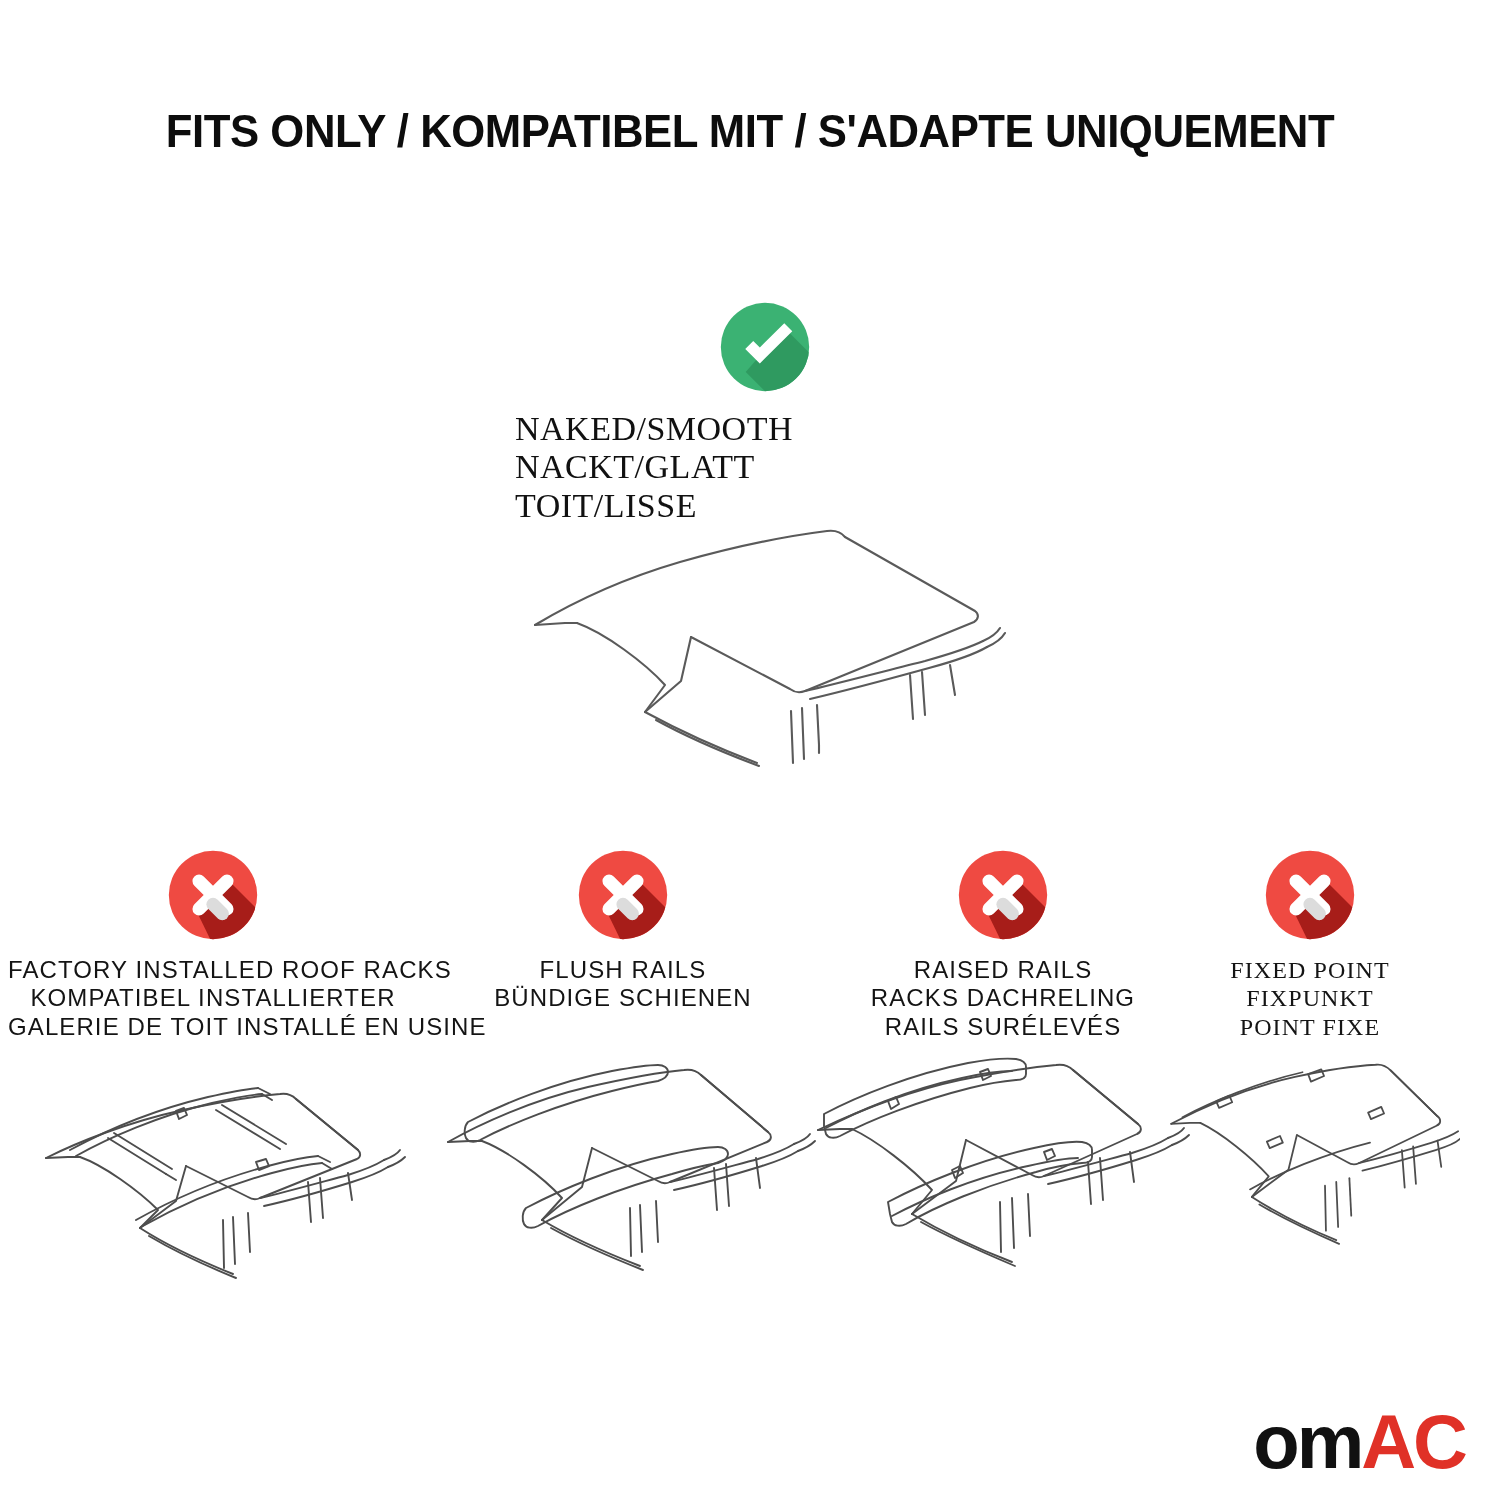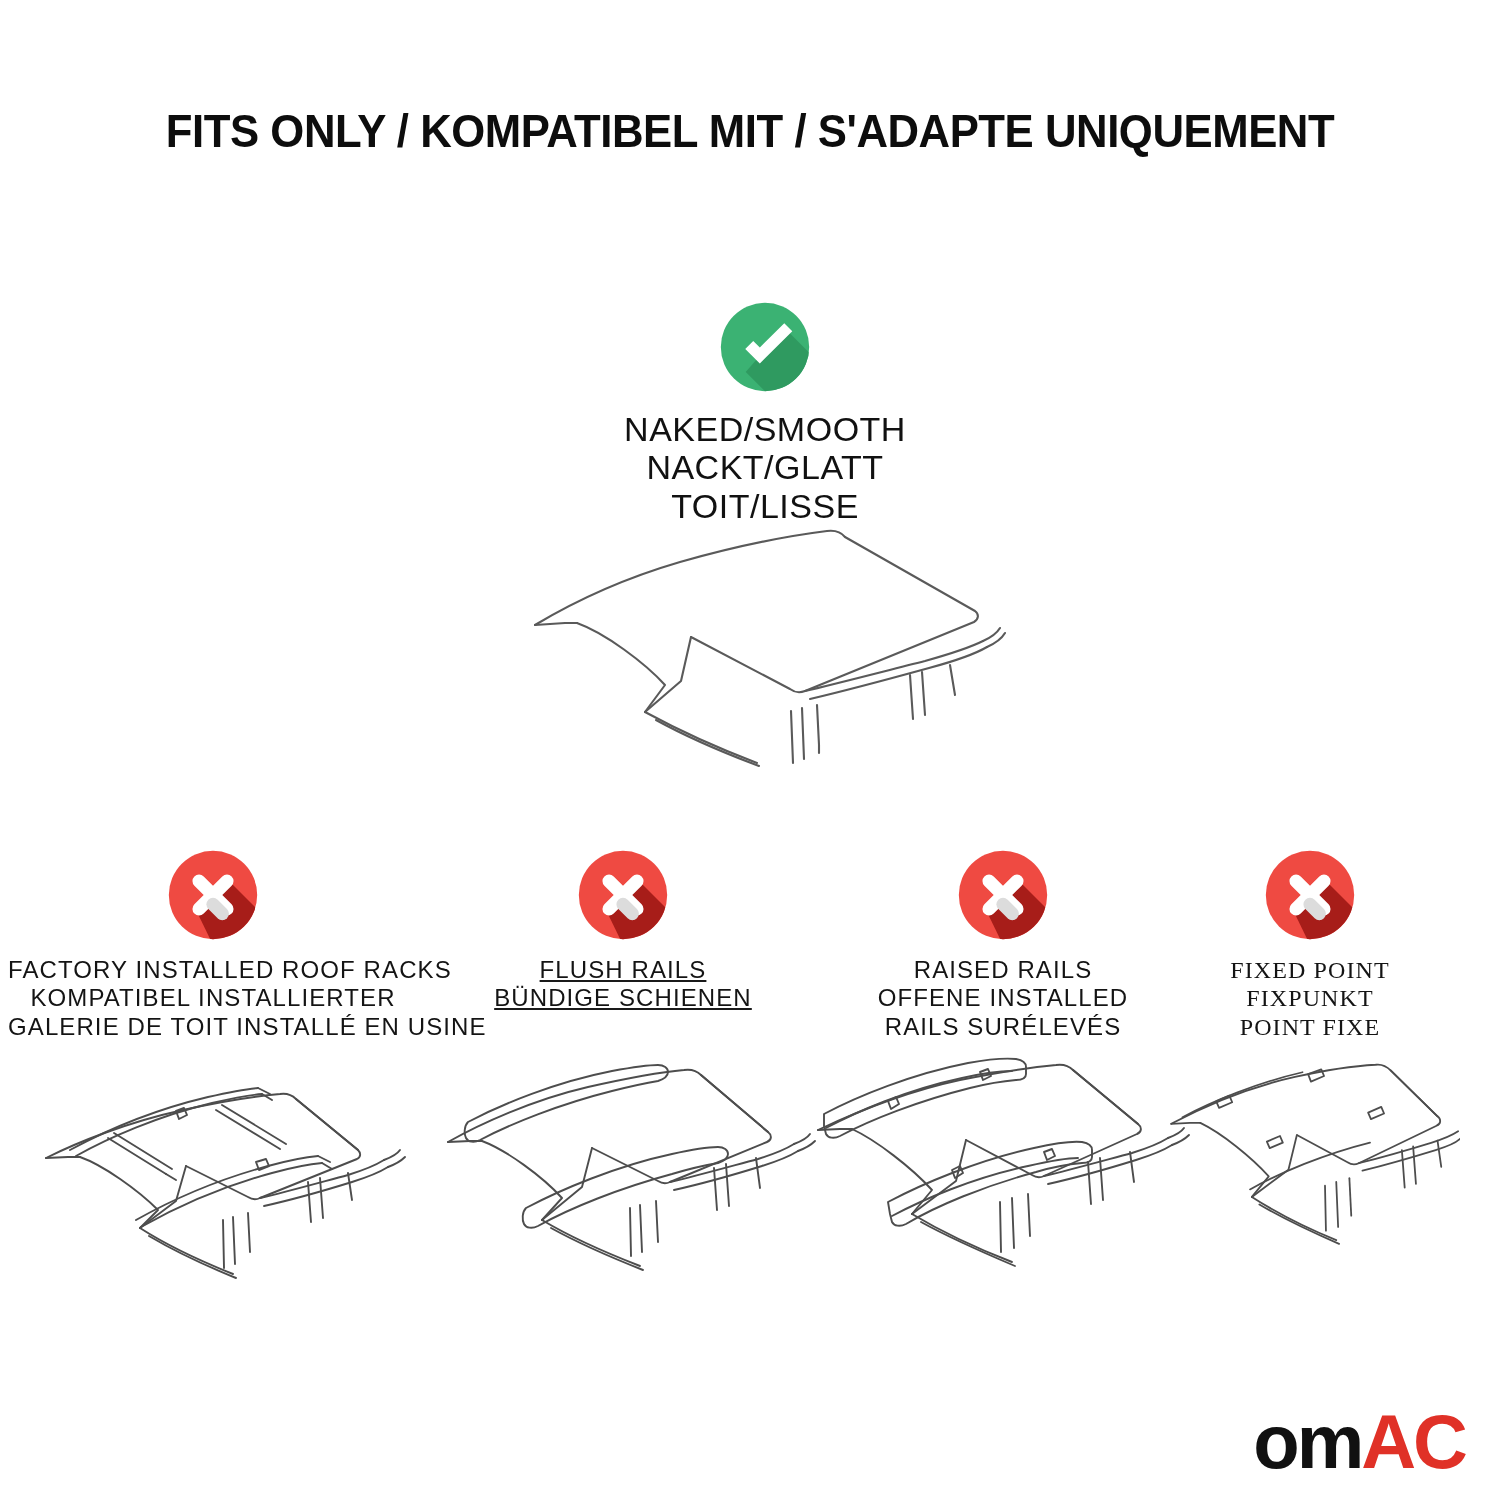--- a/index.html
+++ b/index.html
@@ -30,21 +30,22 @@
     transform: scaleX(0.93);
     white-space: nowrap;
   }
 
   
   .good-block {
     position: absolute;
     left: 515px;
     top: 300px;
     width: 500px;
-    text-align: center;
+    text-align: left;
+    font-family: Liberation Serif, serif;
   }
   .badge {
     display: block;
     margin: 0 auto;
     width: 94px;
     height: 94px;
   }
   .good-labels {
     margin-top: 16px;
     font-size: 34px;
@@ -90,21 +91,21 @@
   .bad-art {
     position: absolute;
     top: 215px;
     left: 0;
     width: 100%;
     height: 250px;
   }
 
   
   .col-1 { left: 8px;    width: 410px; }
-  .col-2 { left: 420px;  width: 406px; text-decoration: underline; }
+  .col-2 { left: 420px;  width: 406px; }
   .col-3 { left: 800px;  width: 406px; }
   .col-4 { left: 1160px; width: 300px; font-family: Liberation Serif, serif; }
 
   .col-1 .bad-art { top: 222px; }
   .col-2 .bad-art { top: 208px; }
   .col-3 .bad-art { top: 208px; }
   .col-4 .bad-art { top: 208px; }
 
   
   .logo {
@@ -337,21 +338,21 @@
       <g clip-path="url(#rclip3)">
         <g transform="rotate(45 50 50)">
           <rect x="43" y="22" width="14" height="56" rx="7" fill="#ffffff"></rect>
           <rect x="22" y="43" width="56" height="14" rx="7" fill="#ffffff"></rect>
           <rect x="50" y="50" width="28" height="14" rx="7" fill="#dcdcdc"></rect>
         </g>
       </g>
     </svg>
     <div class="bad-labels">
       <div>RAISED RAILS</div>
-      <div>OFFENE INSTALLED</div>
+      <div>RACKS DACHRELING</div>
       <div>RAILS SURÉLEVÉS</div>
     </div>
 
     <svg class="bad-art" viewBox="0 0 406 250">
       <g fill="none" stroke="#4d4d4d" stroke-width="1.9" stroke-linejoin="round" stroke-linecap="round">
 
         <path d="M18 74 C52 58 104 36 160 24 C200 16 234 11 256 9
                  C263 8 269 10 273 14 L338 68"></path>
         <path d="M273 14 L338 68 C342 71 342 76 337 78 L244 120
                  C240 122 235 121 232 119 L166 84"></path>

